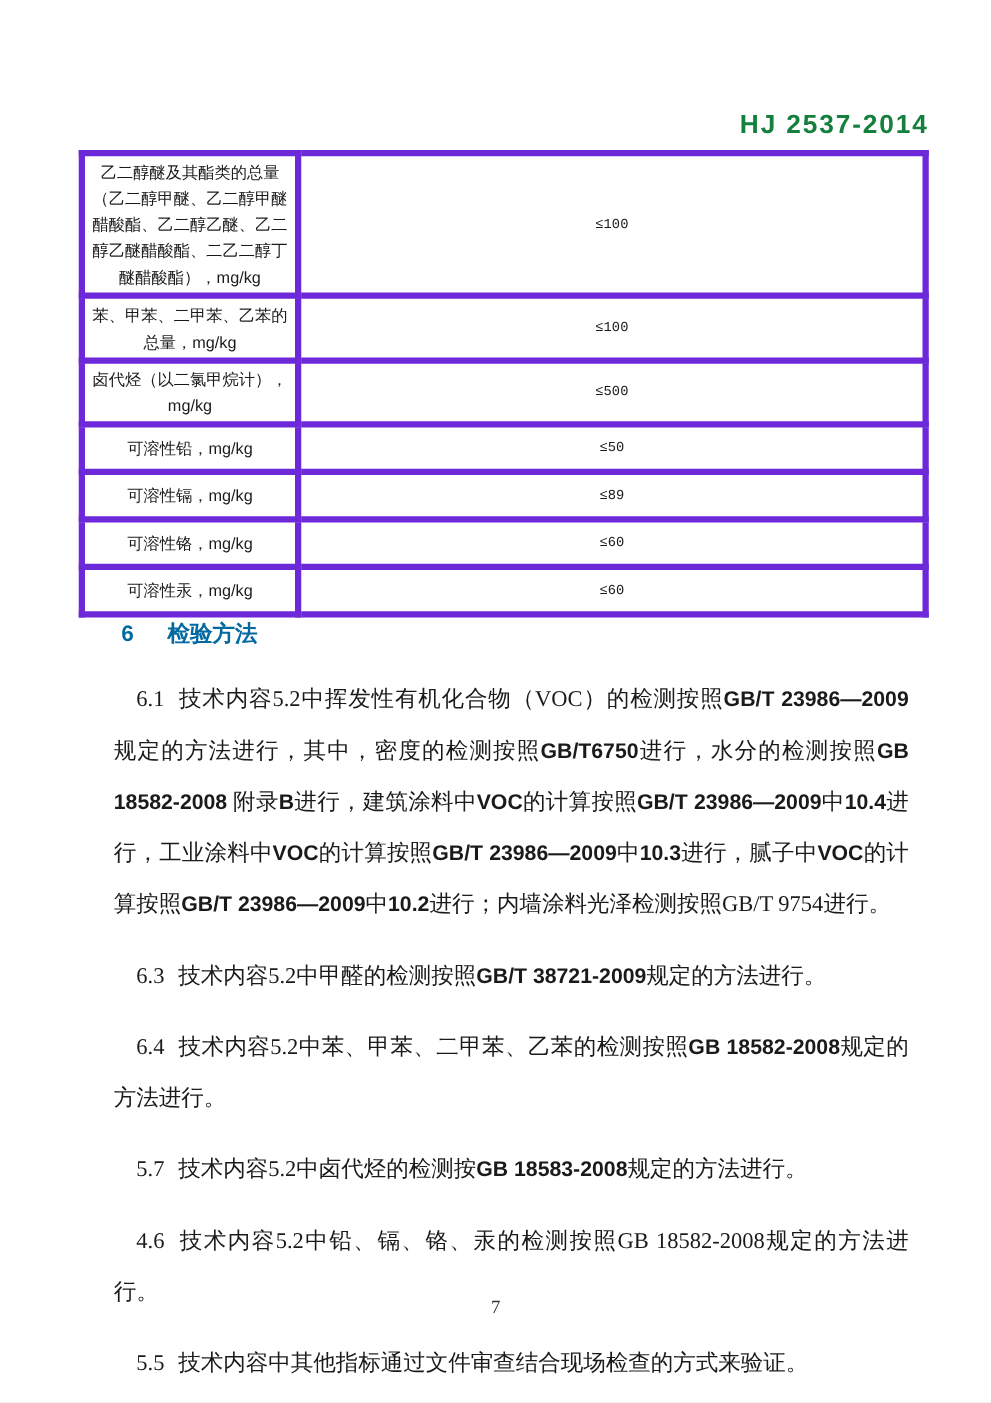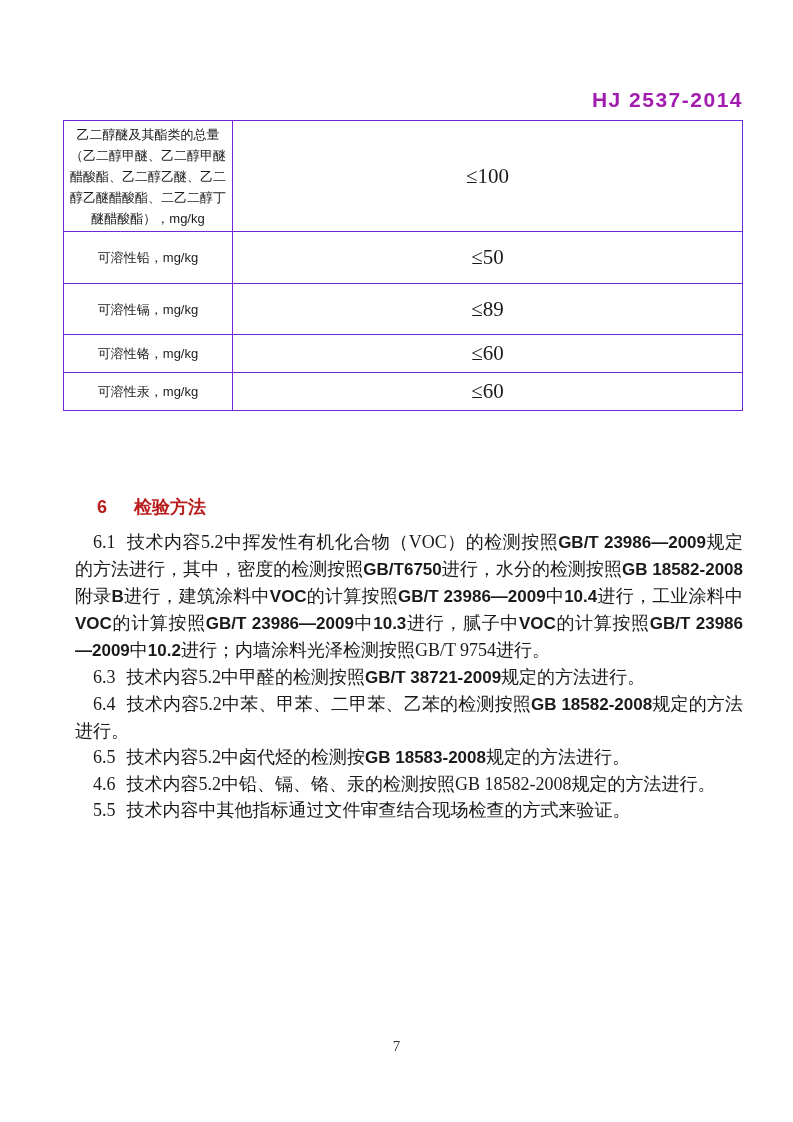--- a/index.html
+++ b/index.html
@@ -9,67 +9,68 @@
     background:#ffffff;
     margin:0 auto;
     overflow:hidden;
     font-family:"Liberation Serif", serif;
     color:#1a1a1a;
   }
   .doc-code{
     position:absolute;top:88px;right:50px;
     font-family:"Liberation Sans", sans-serif;
     font-weight:700;font-size:21px;letter-spacing:1.5px;
-    color:#a21caf;
+    color:#15803d;
   }
   table.limits{
     position:absolute;left:63px;top:120px;
     width:680px;
     border-collapse:collapse;table-layout:fixed;
   }
   table.limits td{
-    border:1px solid #6d28d9;
+    border:5px solid #6d28d9;
     vertical-align:middle;
   }
   table.limits tr:nth-child(1){height:111px;}
   table.limits tr:nth-child(2){height:52px;}
   table.limits tr:nth-child(3){height:51px;}
   table.limits tr:nth-child(4),
   table.limits tr:nth-child(5),
   table.limits tr:nth-child(6),
   table.limits tr:nth-child(7){height:38px;}
   td.label-cell{
     width:158px;
     text-align:center;
     font-size:13px;line-height:21px;
     padding:2px 5px;
   }
   td.value-cell{
     text-align:center;
-    font-size:21px;
+    font-size:11px;
     padding:0;
+    font-family:Liberation Mono, monospace;
   }
   .unit{
     font-family:"Liberation Sans", sans-serif;
     font-size:13px;
   }
   .body-text{
     position:absolute;left:63px;top:492px;width:680px;
   }
   .heading{
     font-family:"Liberation Sans", sans-serif;
     font-weight:700;font-size:18px;line-height:31px;
-    padding-left:34px;margin-bottom:6px;color:#b91c1c;
+    padding-left:34px;margin-bottom:6px;color:#0369a1;
   }
   .hnum{margin-right:22px;}
   .para{
-    font-size:18px;line-height:26px;
+    font-size:18px;line-height:41px;
     text-align:justify;
     padding-left:12px;text-indent:18px;
-    margin:0;
+    margin:16px;
   }
   .pnum{margin-right:11px;}
   .ref{
     font-family:"Liberation Sans", sans-serif;
     font-weight:700;font-size:17px;
   }
   .pageno{
     position:absolute;top:1038px;left:0;width:100%;
     text-align:center;font-size:15px;color:#333;
   }
@@ -79,20 +80,28 @@
 
 <div class="page">
 
   <div class="doc-code">HJ 2537-2014</div>
 
   <table class="limits">
     <tbody>
         <tr>
           <td class="label-cell">乙二醇醚及其酯类的总量（乙二醇甲醚、乙二醇甲醚醋酸酯、乙二醇乙醚、乙二醇乙醚醋酸酯、二乙二醇丁醚醋酸酯），<span class="unit">mg/kg</span></td>
           <td class="value-cell">≤100</td>
+        </tr>
+        <tr>
+          <td class="label-cell">苯、甲苯、二甲苯、乙苯的总量，<span class="unit">mg/kg</span></td>
+          <td class="value-cell">≤100</td>
+        </tr>
+        <tr>
+          <td class="label-cell">卤代烃（以二氯甲烷计），<span class="unit">mg/kg</span></td>
+          <td class="value-cell">≤500</td>
         </tr>
         <tr>
           <td class="label-cell">可溶性铅，<span class="unit">mg/kg</span></td>
           <td class="value-cell">≤50</td>
         </tr>
         <tr>
           <td class="label-cell">可溶性镉，<span class="unit">mg/kg</span></td>
           <td class="value-cell">≤89</td>
         </tr>
         <tr>
@@ -108,21 +117,21 @@
 
   <div class="body-text">
     <div class="heading">
       <span class="hnum">6</span>
       <span class="htitle">检验方法</span>
     </div>
     <div>
         <div class="para"><span class="pnum">6.1</span><span>技术内容5.2中挥发性有机化合物（VOC）的检测按照</span><span class="ref">GB/T 23986—2009</span><span>规定的方法进行，其中，密度的检测按照</span><span class="ref">GB/T6750</span><span>进行，水分的检测按照</span><span class="ref">GB 18582-2008</span><span> 附录</span><span class="ref">B</span><span>进行，建筑涂料中</span><span class="ref">VOC</span><span>的计算按照</span><span class="ref">GB/T 23986—2009</span><span>中</span><span class="ref">10.4</span><span>进行，工业涂料中</span><span class="ref">VOC</span><span>的计算按照</span><span class="ref">GB/T 23986—2009</span><span>中</span><span class="ref">10.3</span><span>进行，腻子中</span><span class="ref">VOC</span><span>的计算按照</span><span class="ref">GB/T 23986—2009</span><span>中</span><span class="ref">10.2</span><span>进行；内墙涂料光泽检测按照</span><span>GB/T 9754</span><span>进行。</span></div>
         <div class="para"><span class="pnum">6.3</span><span>技术内容5.2中甲醛的检测按照</span><span class="ref">GB/T 38721-2009</span><span>规定的方法进行。</span></div>
         <div class="para"><span class="pnum">6.4</span><span>技术内容5.2中苯、甲苯、二甲苯、乙苯的检测按照</span><span class="ref">GB 18582-2008</span><span>规定的方法进行。</span></div>
-        <div class="para"><span class="pnum">6.5</span><span>技术内容5.2中卤代烃的检测按</span><span class="ref">GB 18583-2008</span><span>规定的方法进行。</span></div>
+        <div class="para"><span class="pnum">5.7</span><span>技术内容5.2中卤代烃的检测按</span><span class="ref">GB 18583-2008</span><span>规定的方法进行。</span></div>
         <div class="para"><span class="pnum">4.6</span><span>技术内容5.2中铅、镉、铬、汞的检测按照GB 18582-2008规定的方法进行。</span></div>
         <div class="para"><span class="pnum">5.5</span><span>技术内容中其他指标通过文件审查结合现场检查的方式来验证。</span></div>
       </div>
   </div>
 
   <div class="pageno">7</div>
 
 </div>
 
 </body></html>

